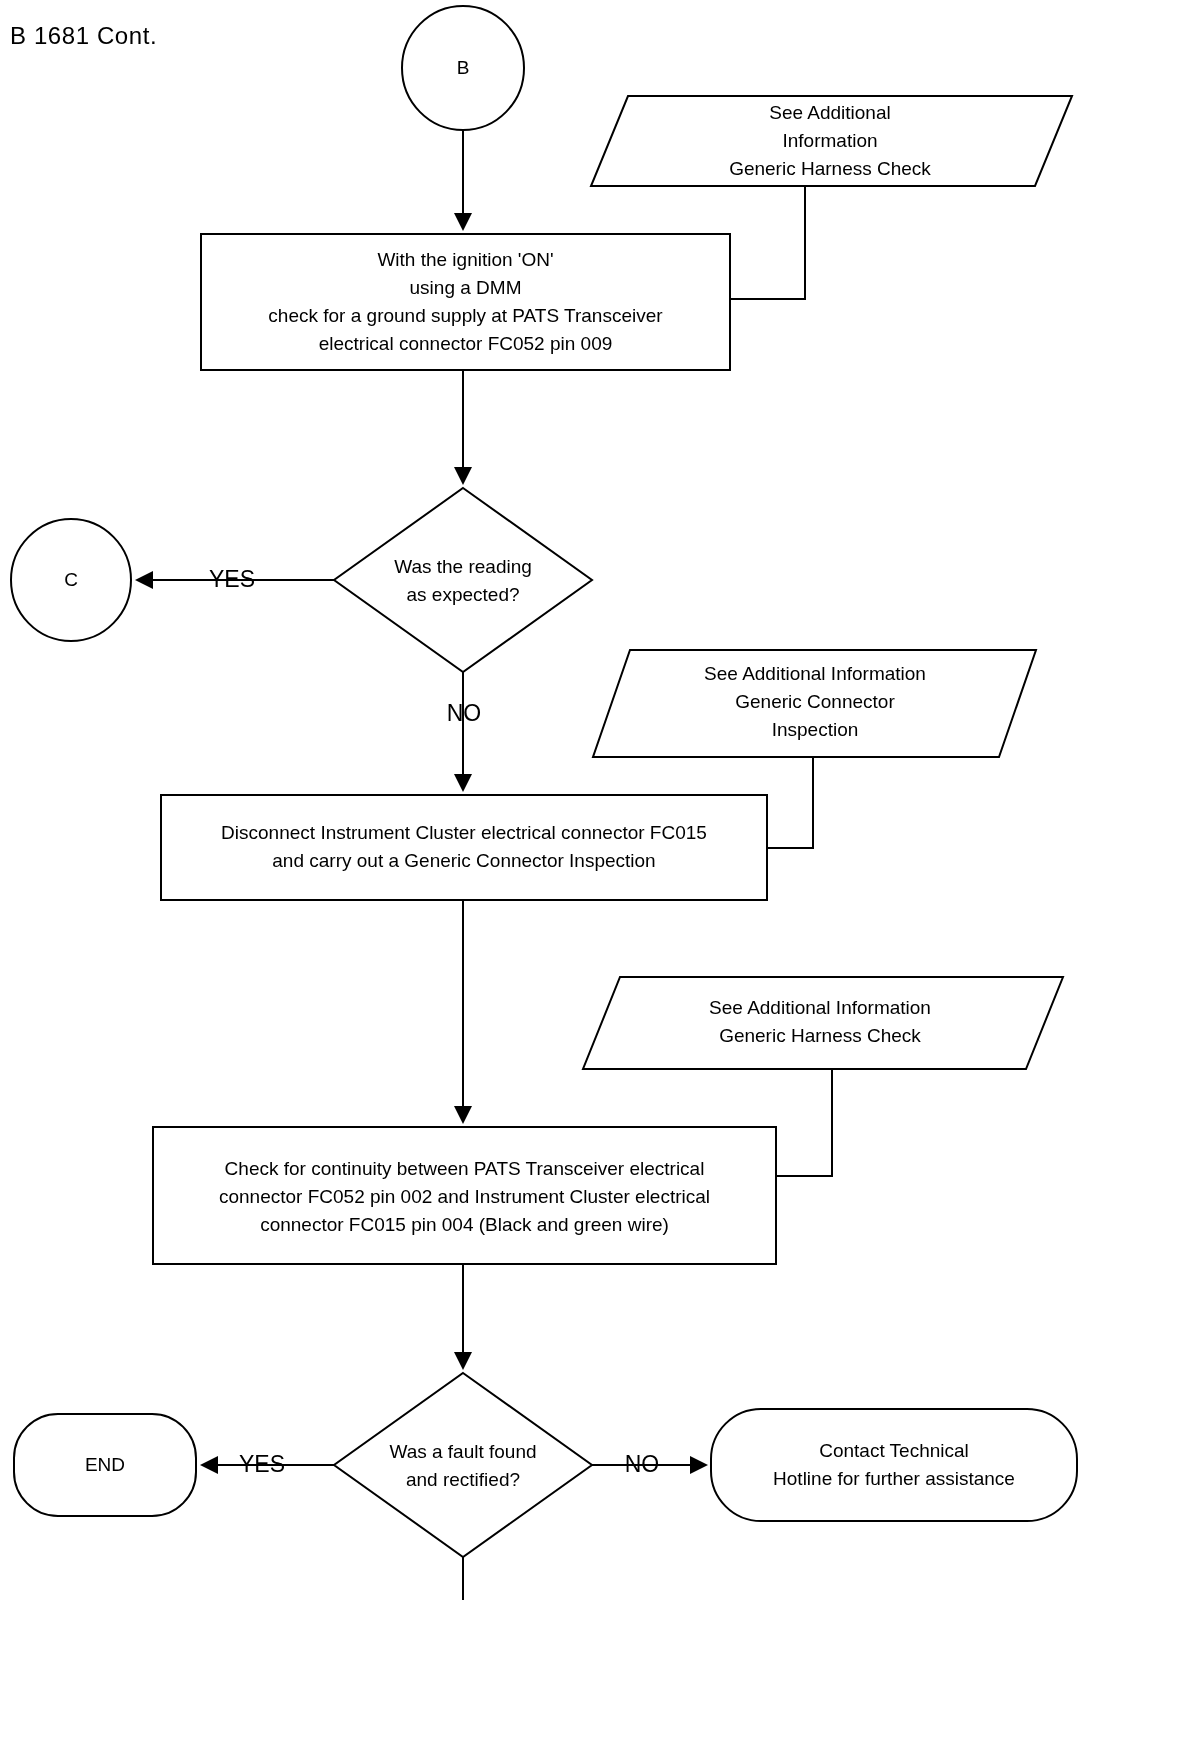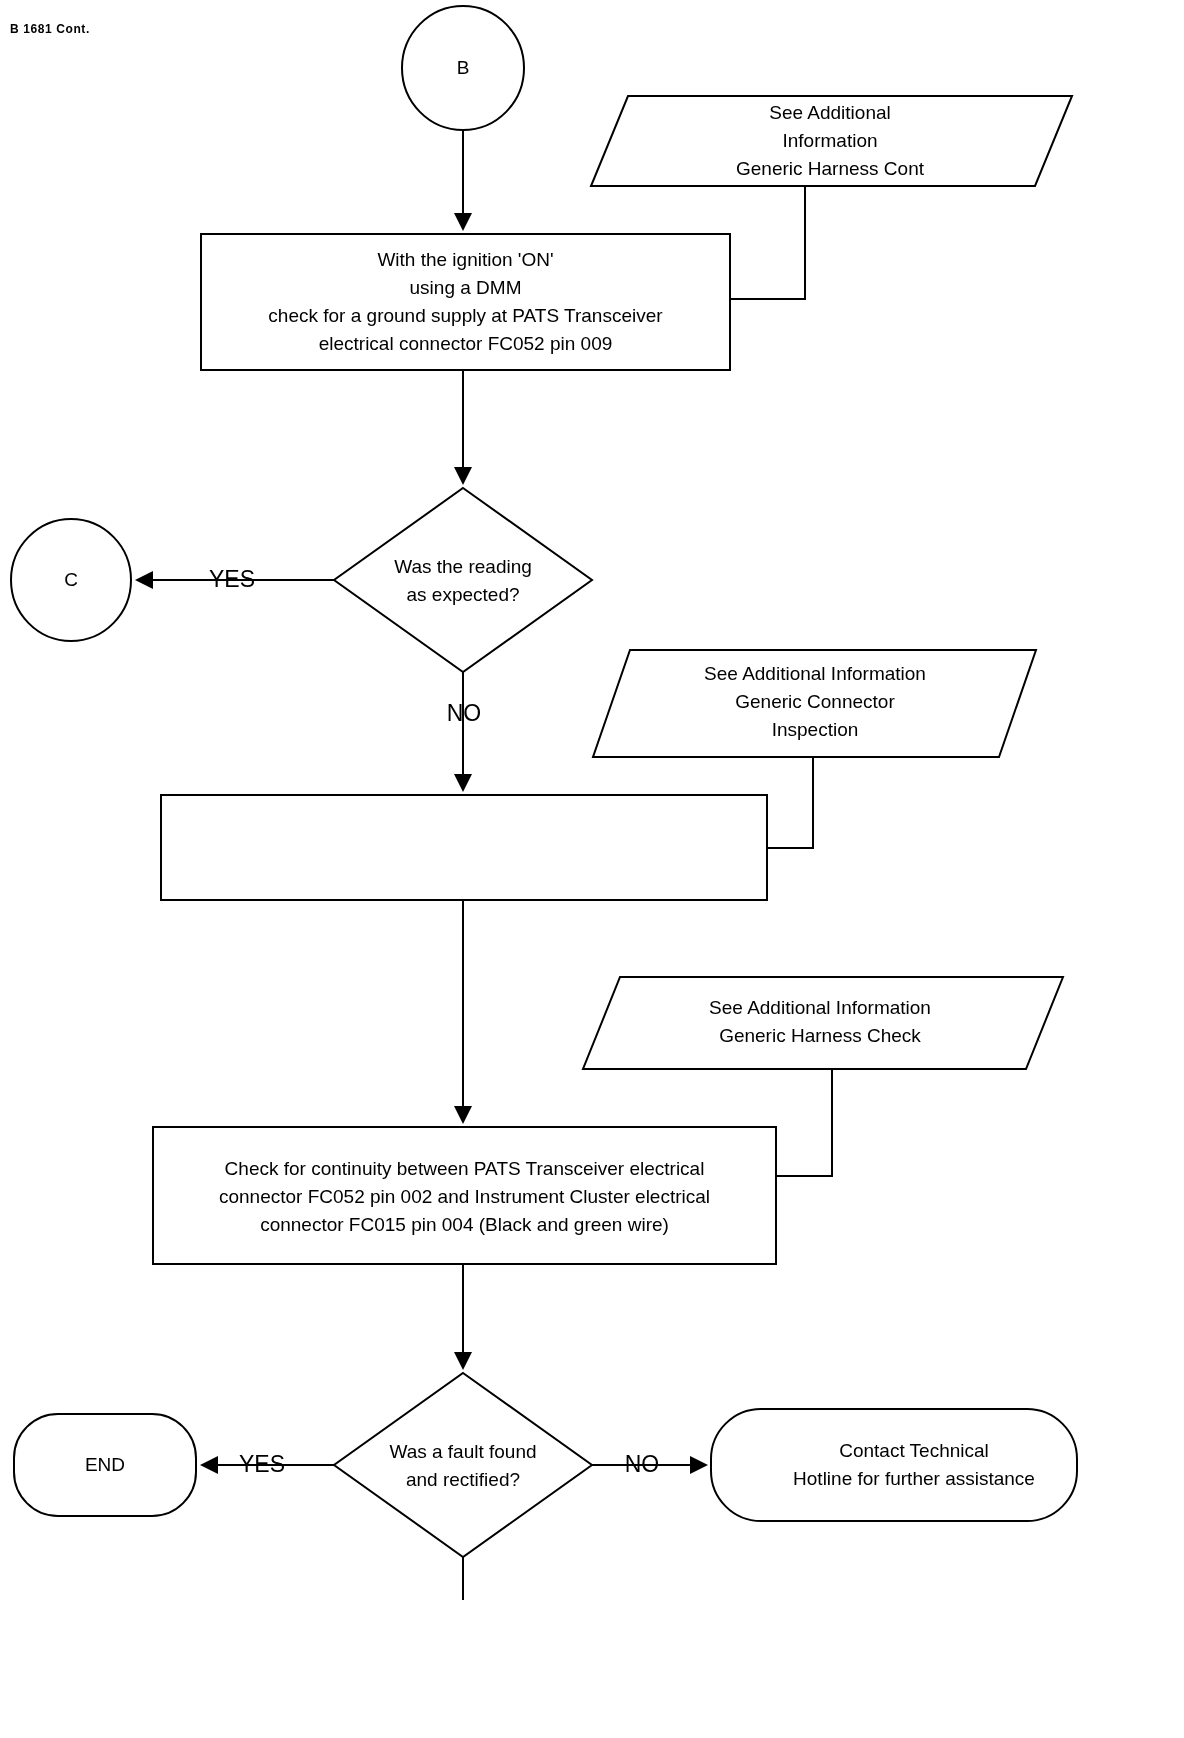--- a/index.html
+++ b/index.html
@@ -40,22 +40,22 @@
     font-size: 23px;
     line-height: 20px;
     color: #000000;
     text-align: center;
     white-space: nowrap;
   }
   #doc-title {
     position: absolute;
     left: 10px;
     top: 22px;
-    font-size: 12px;
-    font-weight: bold;
+    font-size: 24px;
+    font-weight: normal;
     letter-spacing: 0.6px;
     color: #000000;
   }
 </style>
 </head>
 <body>
 
 <div id="page">
 
   <div id="doc-title">B 1681 Cont.</div>
@@ -119,50 +119,52 @@
       <path d="M 592 1465 L 705 1465" marker-end="url(#arrow)"></path>
 
       <path d="M 463 1557 L 463 1600"></path>
     </g>
   </svg>
 
   <div class="node-text" style="left:403px; top:46px; width:120px; height:44px;">B</div>
 
   <div class="node-text" style="left:620px; top:99px; width:420px; height:84px;">See Additional
 Information
-Generic Harness Cont</div>
+Generic Harness Check</div>
 
   <div class="node-text" style="left:205px; top:242px; width:521px; height:120px;">With the ignition 'ON'
 using a DMM
 check for a ground supply at PATS Transceiver
 electrical connector FC052 pin 009</div>
 
   <div class="node-text" style="left:363px; top:552px; width:200px; height:58px;">Was the reading
 as expected?</div>
 
   <div class="node-text" style="left:11px; top:558px; width:120px; height:44px;">C</div>
 
   <div class="node-text" style="left:615px; top:660px; width:400px; height:84px;">See Additional Information
 Generic Connector
 Inspection</div>
 
+  <div class="node-text" style="left:167px; top:818px; width:594px; height:58px;">Disconnect Instrument Cluster electrical connector FC015
+and carry out a Generic Connector Inspection</div>
 
   <div class="node-text" style="left:610px; top:993px; width:420px; height:58px;">See Additional Information
 Generic Harness Check</div>
 
   <div class="node-text" style="left:159px; top:1153px; width:611px; height:88px;">Check for continuity between PATS Transceiver electrical
 connector FC052 pin 002 and Instrument Cluster electrical
 connector FC015 pin 004 (Black and green wire)</div>
 
   <div class="node-text" style="left:363px; top:1437px; width:200px; height:58px;">Was a fault found
 and rectified?</div>
 
   <div class="node-text" style="left:14px; top:1443px; width:182px; height:44px;">END</div>
 
-  <div class="node-text" style="left:713px; top:1436px; width:362px; height:58px;padding-left:20px;">Contact Technical
+  <div class="node-text" style="left:713px; top:1436px; width:362px; height:58px;">Contact Technical
 Hotline for further assistance</div>
 
   <div class="edge-label" style="left:196px; top:569px; width:72px;">YES</div>
 
   <div class="edge-label" style="left:436px; top:703px; width:56px;">NO</div>
 
   <div class="edge-label" style="left:226px; top:1454px; width:72px;">YES</div>
 
   <div class="edge-label" style="left:614px; top:1454px; width:56px;">NO</div>
 

